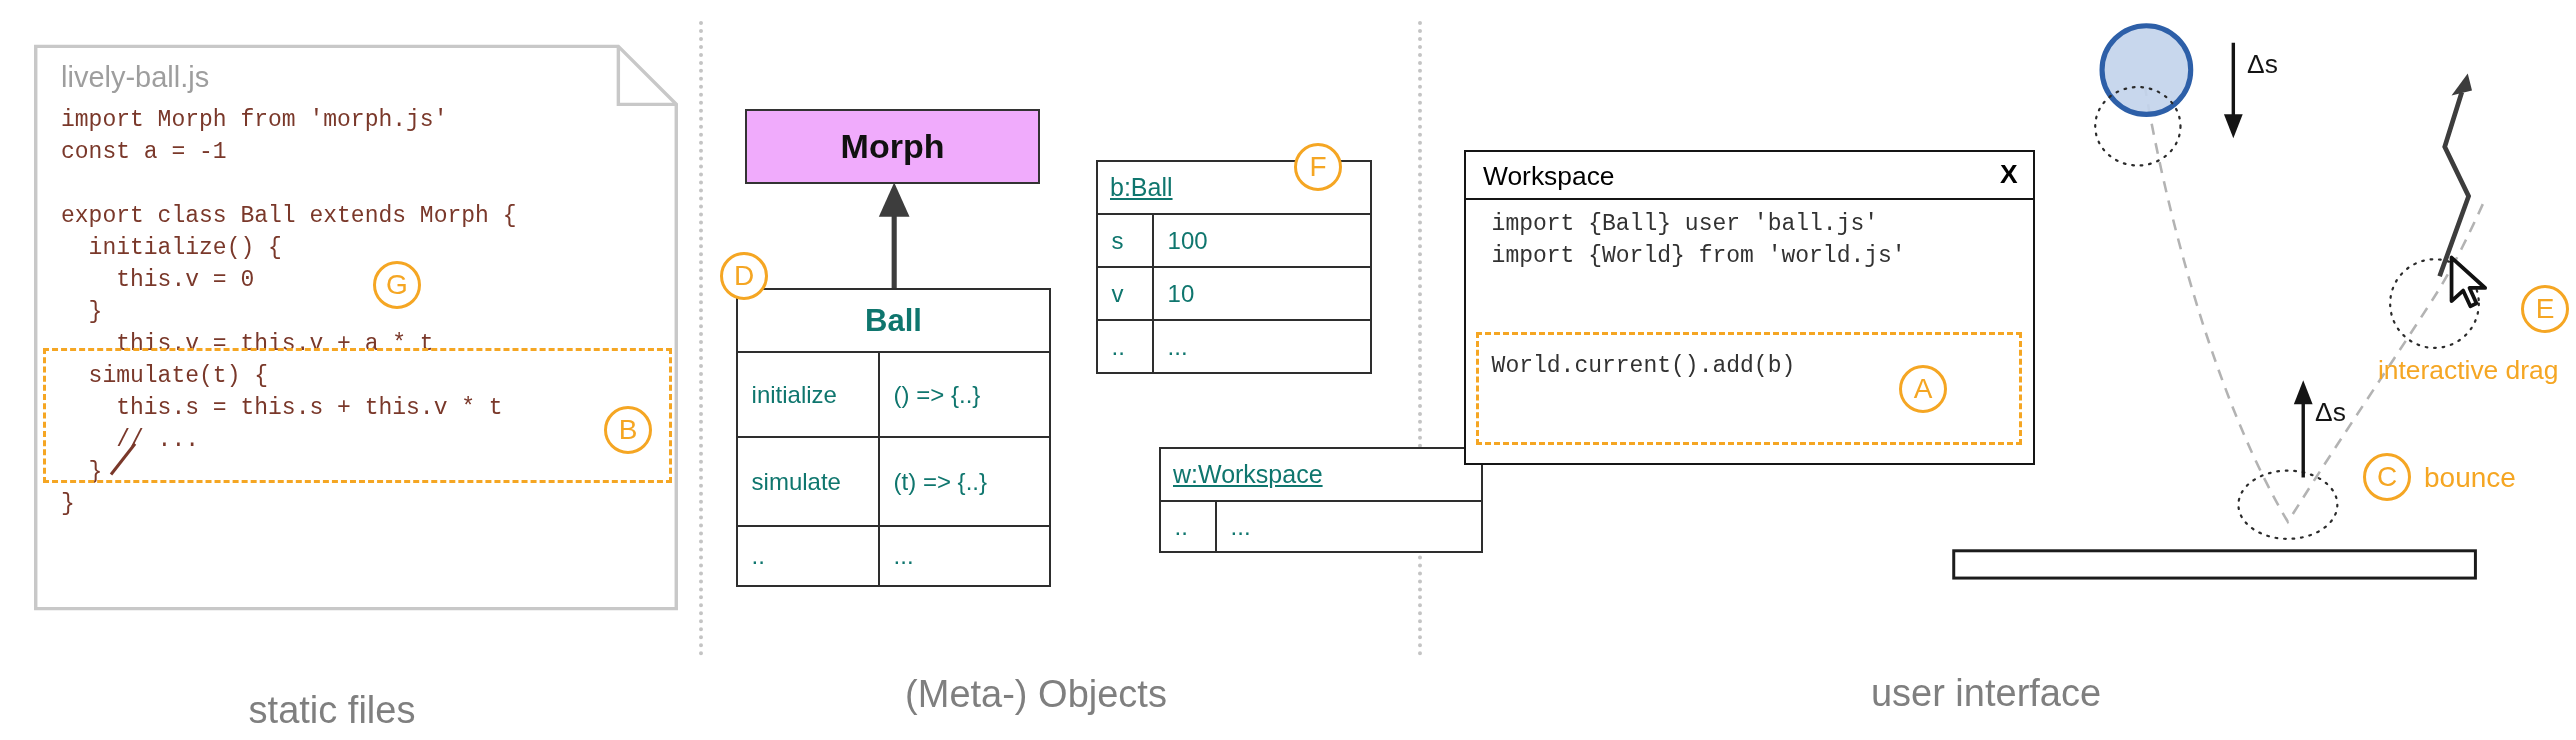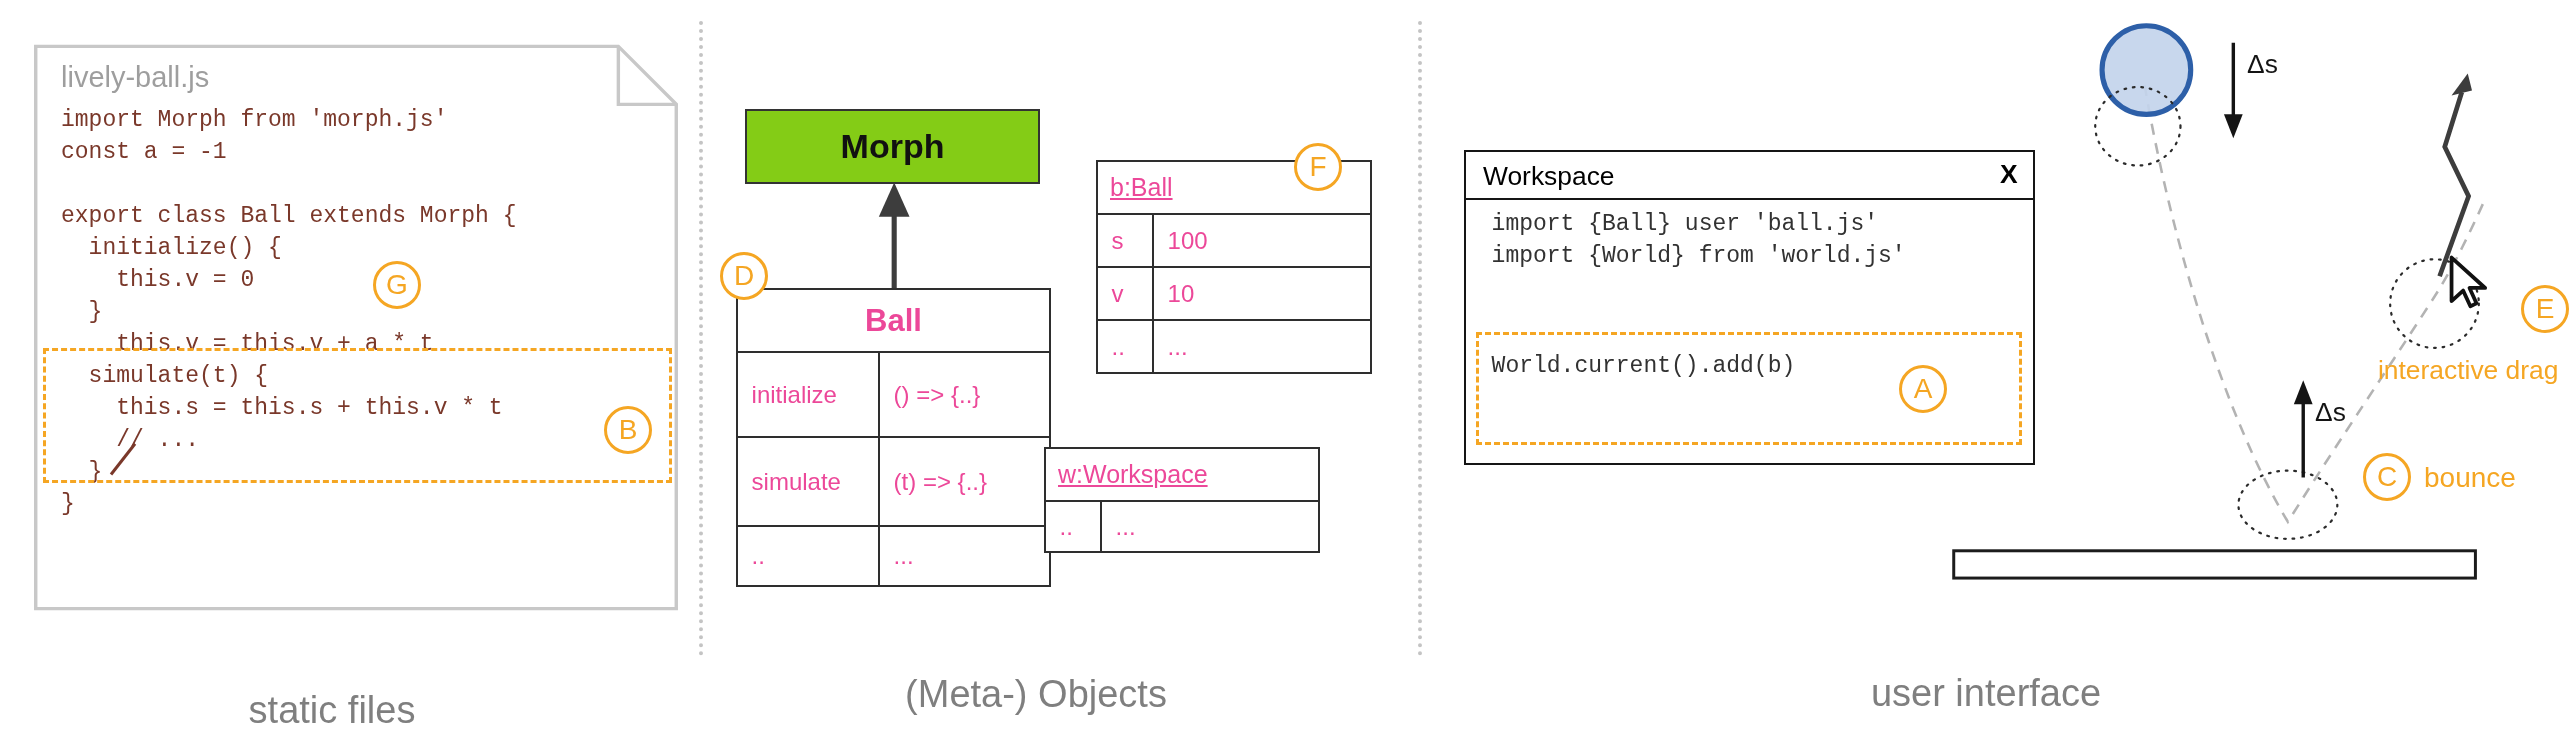--- a/index.html
+++ b/index.html
@@ -27,39 +27,39 @@
   #badge-a { left:1899px; top:365px; }
   #badge-c { left:2363px; top:453px; }
   #badge-e { left:2521px; top:285px; }
 
   .divider { position:absolute; top:21px; height:635px; width:0; border-left:4.3px dotted #c4c4c4; }
   #divider-1 { left:699px; }
   #divider-2 { left:1418px; }
 
   
   #morph-box { position:absolute; left:745px; top:109px; width:295px; height:75px; border:2.6px solid #333;
-               background:#84cc16; text-align:center; font-size:34px; font-weight:bold; line-height:70px; color:#111; }
+               background:#f0abfc; text-align:center; font-size:34px; font-weight:bold; line-height:70px; color:#111; }
 
   table.uml { position:absolute; border-collapse:collapse; table-layout:fixed; background:#fff; z-index:2; }
-  table.uml th, table.uml td { border:2.6px solid #2e2e2e; color:#ec4899; overflow:hidden; }
+  table.uml th, table.uml td { border:2.6px solid #2e2e2e; color:#0f766e; overflow:hidden; }
   table.uml td { font-size:24px; padding-left:13.6px; text-align:left; }
 
   #ball-table { left:736px; top:288px; width:315px;padding-left:47px; }
   #ball-table col.c1 { width:142px; }
   #ball-table th { height:63px; font-size:31px; font-weight:bold; text-align:center; }
   #ball-table tr:nth-child(2) td { height:85px; }
   #ball-table tr:nth-child(3) td { height:89px; }
   #ball-table tr:nth-child(4) td { height:60px; }
 
   #bball-table { left:1096px; top:160px; width:276px; }
   #bball-table col.c1 { width:56px; }
   #bball-table th { height:53px; font-size:25px; font-weight:normal; text-decoration:underline; text-align:left; padding-left:12px; }
   #bball-table td { height:53px; }
 
-  #wworkspace-table { left:1044px; top:447px; width:276px; }
+  #wworkspace-table { left:1159px; top:447px; width:324px; }
   #wworkspace-table col.c1 { width:56px; }
   #wworkspace-table th { height:53px; font-size:25px; font-weight:normal; text-decoration:underline; text-align:left; padding-left:12px; }
   #wworkspace-table td { height:51px; }
 
   
   #workspace-window { position:absolute; left:1464px; top:150px; width:571px; height:315px;
                       border:2.6px solid #151515; background:#fff; z-index:2; }
   #workspace-titlebar { position:relative; height:48px; border-bottom:2.6px solid #151515; }
   #workspace-title { position:absolute; left:17px; top:8.5px; font-size:26.4px; color:#000; }
   #workspace-close { position:absolute; right:15.3px; top:6.8px; font-size:26.4px; font-weight:bold; color:#000; cursor:default; }

